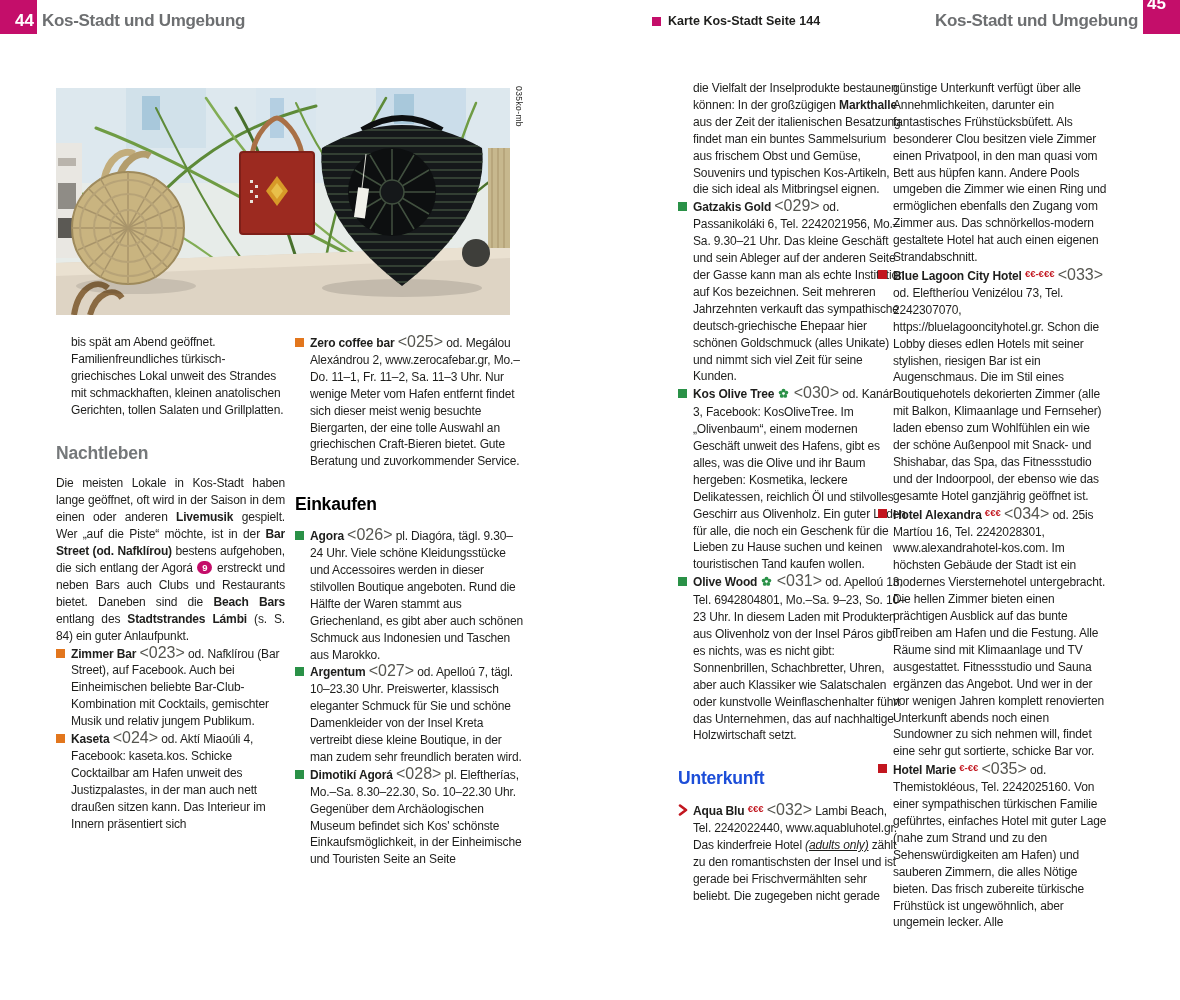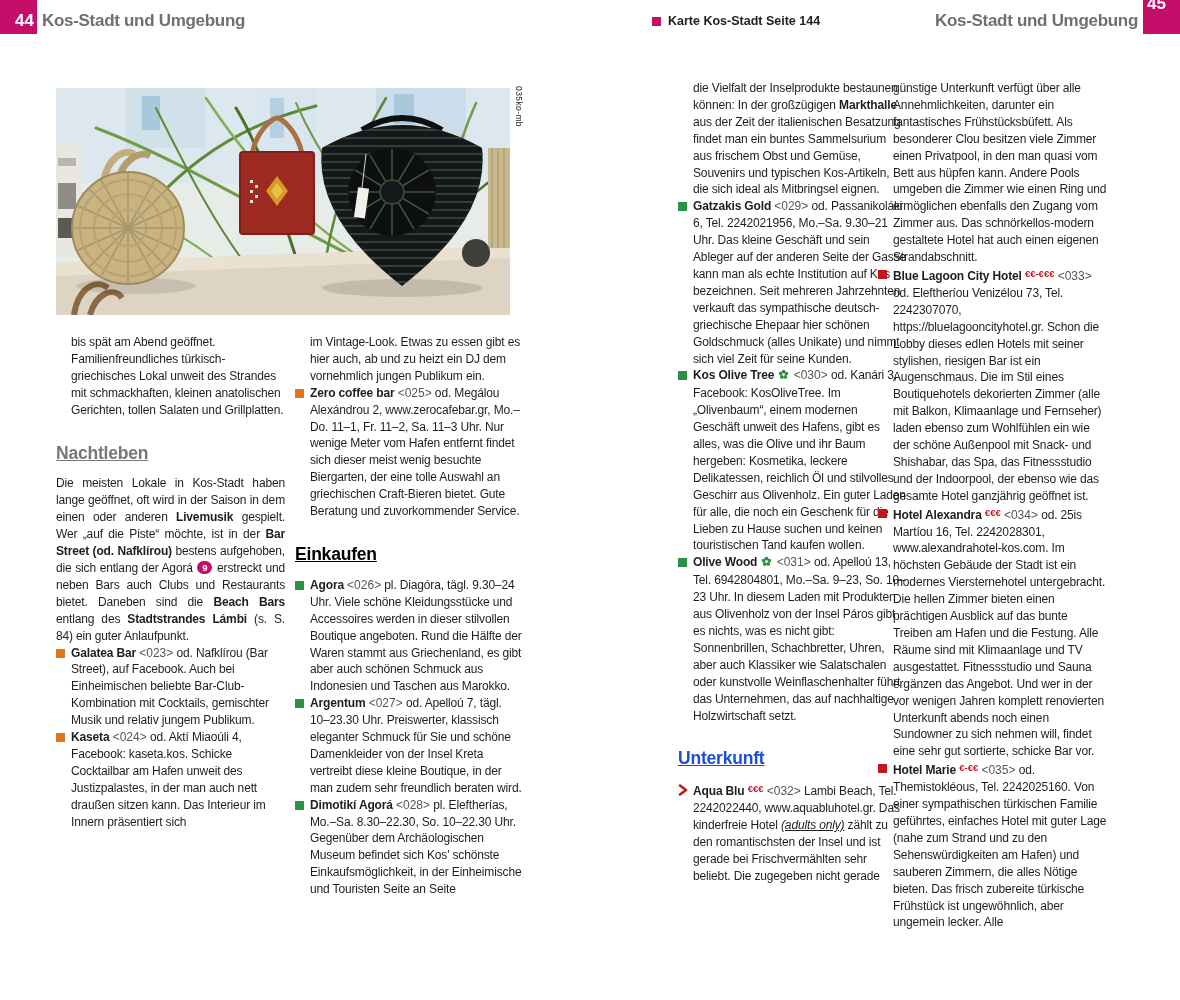--- a/index.html
+++ b/index.html
@@ -33,27 +33,27 @@
   }
   
   .col{position:absolute;width:229px;font-size:12px;line-height:16.9px;letter-spacing:-0.15px;}
   #col1{left:56px;top:334px;height:630px;}
   #col2{left:295px;top:334px;height:630px;}
   #col3{left:678px;top:80px;height:888px;}
   #col4{left:878px;top:80px;height:888px;}
   .para{margin:0;}
   .para.indent{padding-left:15px;}
   .para.justify{text-align:justify;}
-  .heading{font-size:17.5px;font-weight:bold;margin:26px 0 14px 0;letter-spacing:-0.2px;text-decoration:underline;}
+  .heading{font-size:17.5px;font-weight:bold;margin:26px 0 14px 0;letter-spacing:-0.2px;}
   .entry{position:relative;padding-left:15px;}
   .bullet{position:absolute;left:0;top:3px;}
   .bullet.sq-b{width:9px;height:9px;top:4px;}
   .b{font-weight:bold;}
   .i{font-style:italic;text-decoration:underline;}
-  .code{color:#55554f;font-size:12px;letter-spacing:0;}
+  .code{color:#55554f;font-size:16px;letter-spacing:0;}
   .price{font-size:9.5px;font-weight:bold;vertical-align:3px;letter-spacing:0;}
   .badge{
     display:inline-block;min-width:11px;height:13px;border-radius:8px;color:#fff;
     font-size:9.5px;font-weight:bold;text-align:center;line-height:13px;
     padding:0 2px;position:relative;top:-1px;margin:0 1px;
   }
   .caption{
     font-family:"Liberation Serif",serif;font-style:italic;font-size:14px;
     line-height:19px;color:#30302e;margin:26px 0 0 0;letter-spacing:0;width:212px;
   }
@@ -178,25 +178,24 @@
     </g>
   </svg>
 </figure>
 <div class="credit">035ko-mb</div>
 
 <main>
   <section class="col" id="col1">
       <p class="para indent"><span>bis spät am Abend geöffnet. Familienfreundliches türkisch-griechisches Lokal unweit des Strandes mit schmackhaften, kleinen anatolischen Gerichten, tollen Salaten und Grillplatten.</span></p>
       <h2 class="heading" style="color: rgb(117, 120, 122);">Nachtleben</h2>
       <p class="para justify"><span>Die meisten Lokale in Kos-Stadt haben lange geöffnet, oft wird in der Saison in dem einen oder anderen </span><span class="b">Livemusik</span><span> gespielt. Wer „auf die Piste“ möchte, ist in der </span><span class="b">Bar Street (od. Nafklírou)</span><span> bestens aufgehoben, die sich entlang der Agorá </span><span class="badge" style="background: rgb(196, 14, 106);">9</span><span> erstreckt und neben Bars auch Clubs und Restaurants bietet. Daneben sind die </span><span class="b">Beach Bars</span><span> entlang des </span><span class="b">Stadtstrandes Lámbi</span><span> (s. S. 84) ein guter Anlaufpunkt.</span></p>
-      <div class="entry"><span class="bullet sq-b" style="background: rgb(226, 118, 29);"></span><span><span class="b">Galatea Bar</span><span> </span><span class="code">&lt;023&gt;</span><span> od. Nafklírou (Bar Street), auf Facebook. Auch bei Einheimischen beliebte Bar-Club-Kombination mit Cocktails, gemischter Musik und relativ jungem Publikum.</span></span></div>
+      <div class="entry"><span class="bullet sq-b" style="background: rgb(226, 118, 29);"></span><span><span class="b">Zimmer Bar</span><span> </span><span class="code">&lt;023&gt;</span><span> od. Nafklírou (Bar Street), auf Facebook. Auch bei Einheimischen beliebte Bar-Club-Kombination mit Cocktails, gemischter Musik und relativ jungem Publikum.</span></span></div>
       <div class="entry"><span class="bullet sq-b" style="background: rgb(226, 118, 29);"></span><span><span class="b">Kaseta</span><span> </span><span class="code">&lt;024&gt;</span><span> od. Aktí Miaoúli 4, Facebook: kaseta.kos. Schicke Cocktailbar am Hafen unweit des Justizpalastes, in der man auch nett draußen sitzen kann. Das Interieur im Innern präsentiert sich</span></span></div>
     </section>
   <section class="col" id="col2">
-      <p class="para indent"><span>im Vintage-Look. Etwas zu essen gibt es hier auch, ab und zu heizt ein DJ dem vornehmlich jungen Publikum ein.</span></p>
       <div class="entry"><span class="bullet sq-b" style="background: rgb(226, 118, 29);"></span><span><span class="b">Zero coffee bar</span><span> </span><span class="code">&lt;025&gt;</span><span> od. Megálou Alexándrou 2, www.zerocafebar.gr, Mo.–Do. 11–1, Fr. 11–2, Sa. 11–3 Uhr. Nur wenige Meter vom Hafen entfernt findet sich dieser meist wenig besuchte Biergarten, der eine tolle Auswahl an griechischen Craft-Bieren bietet. Gute Beratung und zuvorkommender Service.</span></span></div>
       <h2 class="heading" style="color: #000000;">Einkaufen</h2>
       <div class="entry"><span class="bullet sq-b" style="background: rgb(42, 145, 71);"></span><span><span class="b">Agora</span><span> </span><span class="code">&lt;026&gt;</span><span> pl. Diagóra, tägl. 9.30–24 Uhr. Viele schöne Kleidungsstücke und Accessoires werden in dieser stilvollen Boutique angeboten. Rund die Hälfte der Waren stammt aus Griechenland, es gibt aber auch schönen Schmuck aus Indonesien und Taschen aus Marokko.</span></span></div>
       <div class="entry"><span class="bullet sq-b" style="background: rgb(42, 145, 71);"></span><span><span class="b">Argentum</span><span> </span><span class="code">&lt;027&gt;</span><span> od. Apelloú 7, tägl. 10–23.30 Uhr. Preiswerter, klassisch eleganter Schmuck für Sie und schöne Damenkleider von der Insel Kreta vertreibt diese kleine Boutique, in der man zudem sehr freundlich beraten wird.</span></span></div>
       <div class="entry"><span class="bullet sq-b" style="background: rgb(42, 145, 71);"></span><span><span class="b">Dimotikí Agorá</span><span> </span><span class="code">&lt;028&gt;</span><span> pl. Eleftherías, Mo.–Sa. 8.30–22.30, So. 10–22.30 Uhr. Gegenüber dem Archäologischen Museum befindet sich Kos' schönste Einkaufsmöglichkeit, in der Einheimische und Touristen Seite an Seite</span></span></div>
     </section>
   <section class="col" id="col3">
       <p class="para indent"><span>die Vielfalt der Inselprodukte bestaunen können: In der großzügigen </span><span class="b">Markthalle</span><span> aus der Zeit der italienischen Besatzung findet man ein buntes Sammelsurium aus frischem Obst und Gemüse, Souvenirs und typischen Kos-Artikeln, die sich ideal als Mitbringsel eignen.</span></p>
       <div class="entry"><span class="bullet sq-b" style="background: rgb(42, 145, 71);"></span><span><span class="b">Gatzakis Gold</span><span> </span><span class="code">&lt;029&gt;</span><span> od. Passanikoláki 6, Tel. 2242021956, Mo.–Sa. 9.30–21 Uhr. Das kleine Geschäft und sein Ableger auf der anderen Seite der Gasse kann man als echte Institution auf Kos bezeichnen. Seit mehreren Jahrzehnten verkauft das sympathische deutsch-griechische Ehepaar hier schönen Goldschmuck (alles Unikate) und nimmt sich viel Zeit für seine Kunden.</span></span></div>
       <div class="entry"><span class="bullet sq-b" style="background: rgb(42, 145, 71);"></span><span><span class="b">Kos Olive Tree</span><span> </span><span class="eco"><svg width="11" height="11" viewBox="0 0 12 12">

